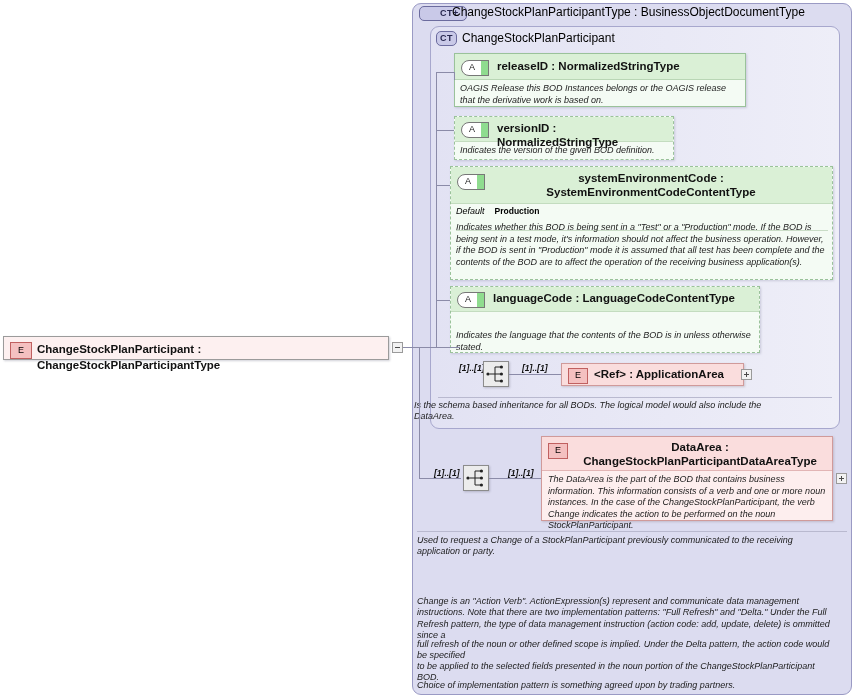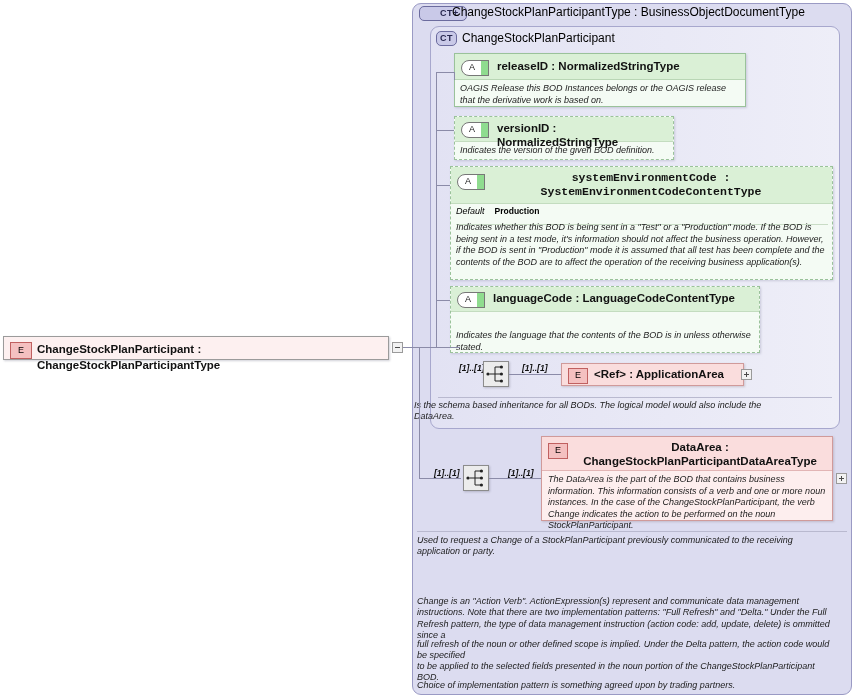--- a/index.html
+++ b/index.html
@@ -55,21 +55,21 @@
   }
   .attr-name{
     position:absolute;left:36px;top:3px;right:4px;
     font-size:11.5px;font-weight:bold;color:#111;line-height:14px;
     text-align:center;
   }
   .attr-name.left{text-align:left;}
   .attr-default{
     position:absolute;left:6px;right:4px;
     font-size:9px;color:#000;white-space:nowrap;
-    border-bottom:1px solid #c9dcc6;padding-bottom:8px;
+    border-bottom:1px solid #c9dcc6;padding-bottom:14px;
   }
   .attr-default i{font-style:italic;}
   .attr-default b{font-weight:bold;font-size:8.5px;margin-left:10px;}
   .doc{
     position:absolute;font-style:italic;font-size:9px;line-height:11.5px;
     color:#1c1c1c;
   }
 
   
   .elem{
@@ -181,21 +181,21 @@
     </div>
     <div class="attr-name left" style="left:42px;top:4px;">versionID : NormalizedStringType</div>
     <div class="doc" style="left:5px;top:28px;width:210px;">Indicates the version of the given BOD definition.</div>
   </div>
 
   <div class="box attr optional" style="left:450px;top:166px;width:383px;height:114px;">
     <div class="attr-head" style="height:36px;"></div>
     <div class="attr-badge" style="top:7px;">
       <span>A</span>
     </div>
-    <div class="attr-name" style="left:36px;top:4px;right:17px;font-family:Liberation Mono, monospace;">systemEnvironmentCode : SystemEnvironmentCodeContentType</div>
+    <div class="attr-name" style="left:36px;top:4px;right:17px;">systemEnvironmentCode : SystemEnvironmentCodeContentType</div>
     <div class="attr-default" style="left:5px;top:39px;right:4px;">
       <i>Default</i><b>Production</b>
     </div>
     <div class="doc" style="left:5px;top:55px;width:372px;">Indicates whether this BOD is being sent in a "Test" or a "Production" mode. If the BOD is being sent in a test mode, it's information should not affect the business operation. However, if the BOD is sent in "Production" mode it is assumed that all test has been complete and the contents of the BOD are to affect the operation of the receiving business application(s).</div>
   </div>
 
   <div class="box attr optional" style="left:450px;top:286px;width:310px;height:67px;">
     <div class="attr-head" style="height:24px;"></div>
     <div class="attr-badge" style="top:5px;">
       <span>A</span>

